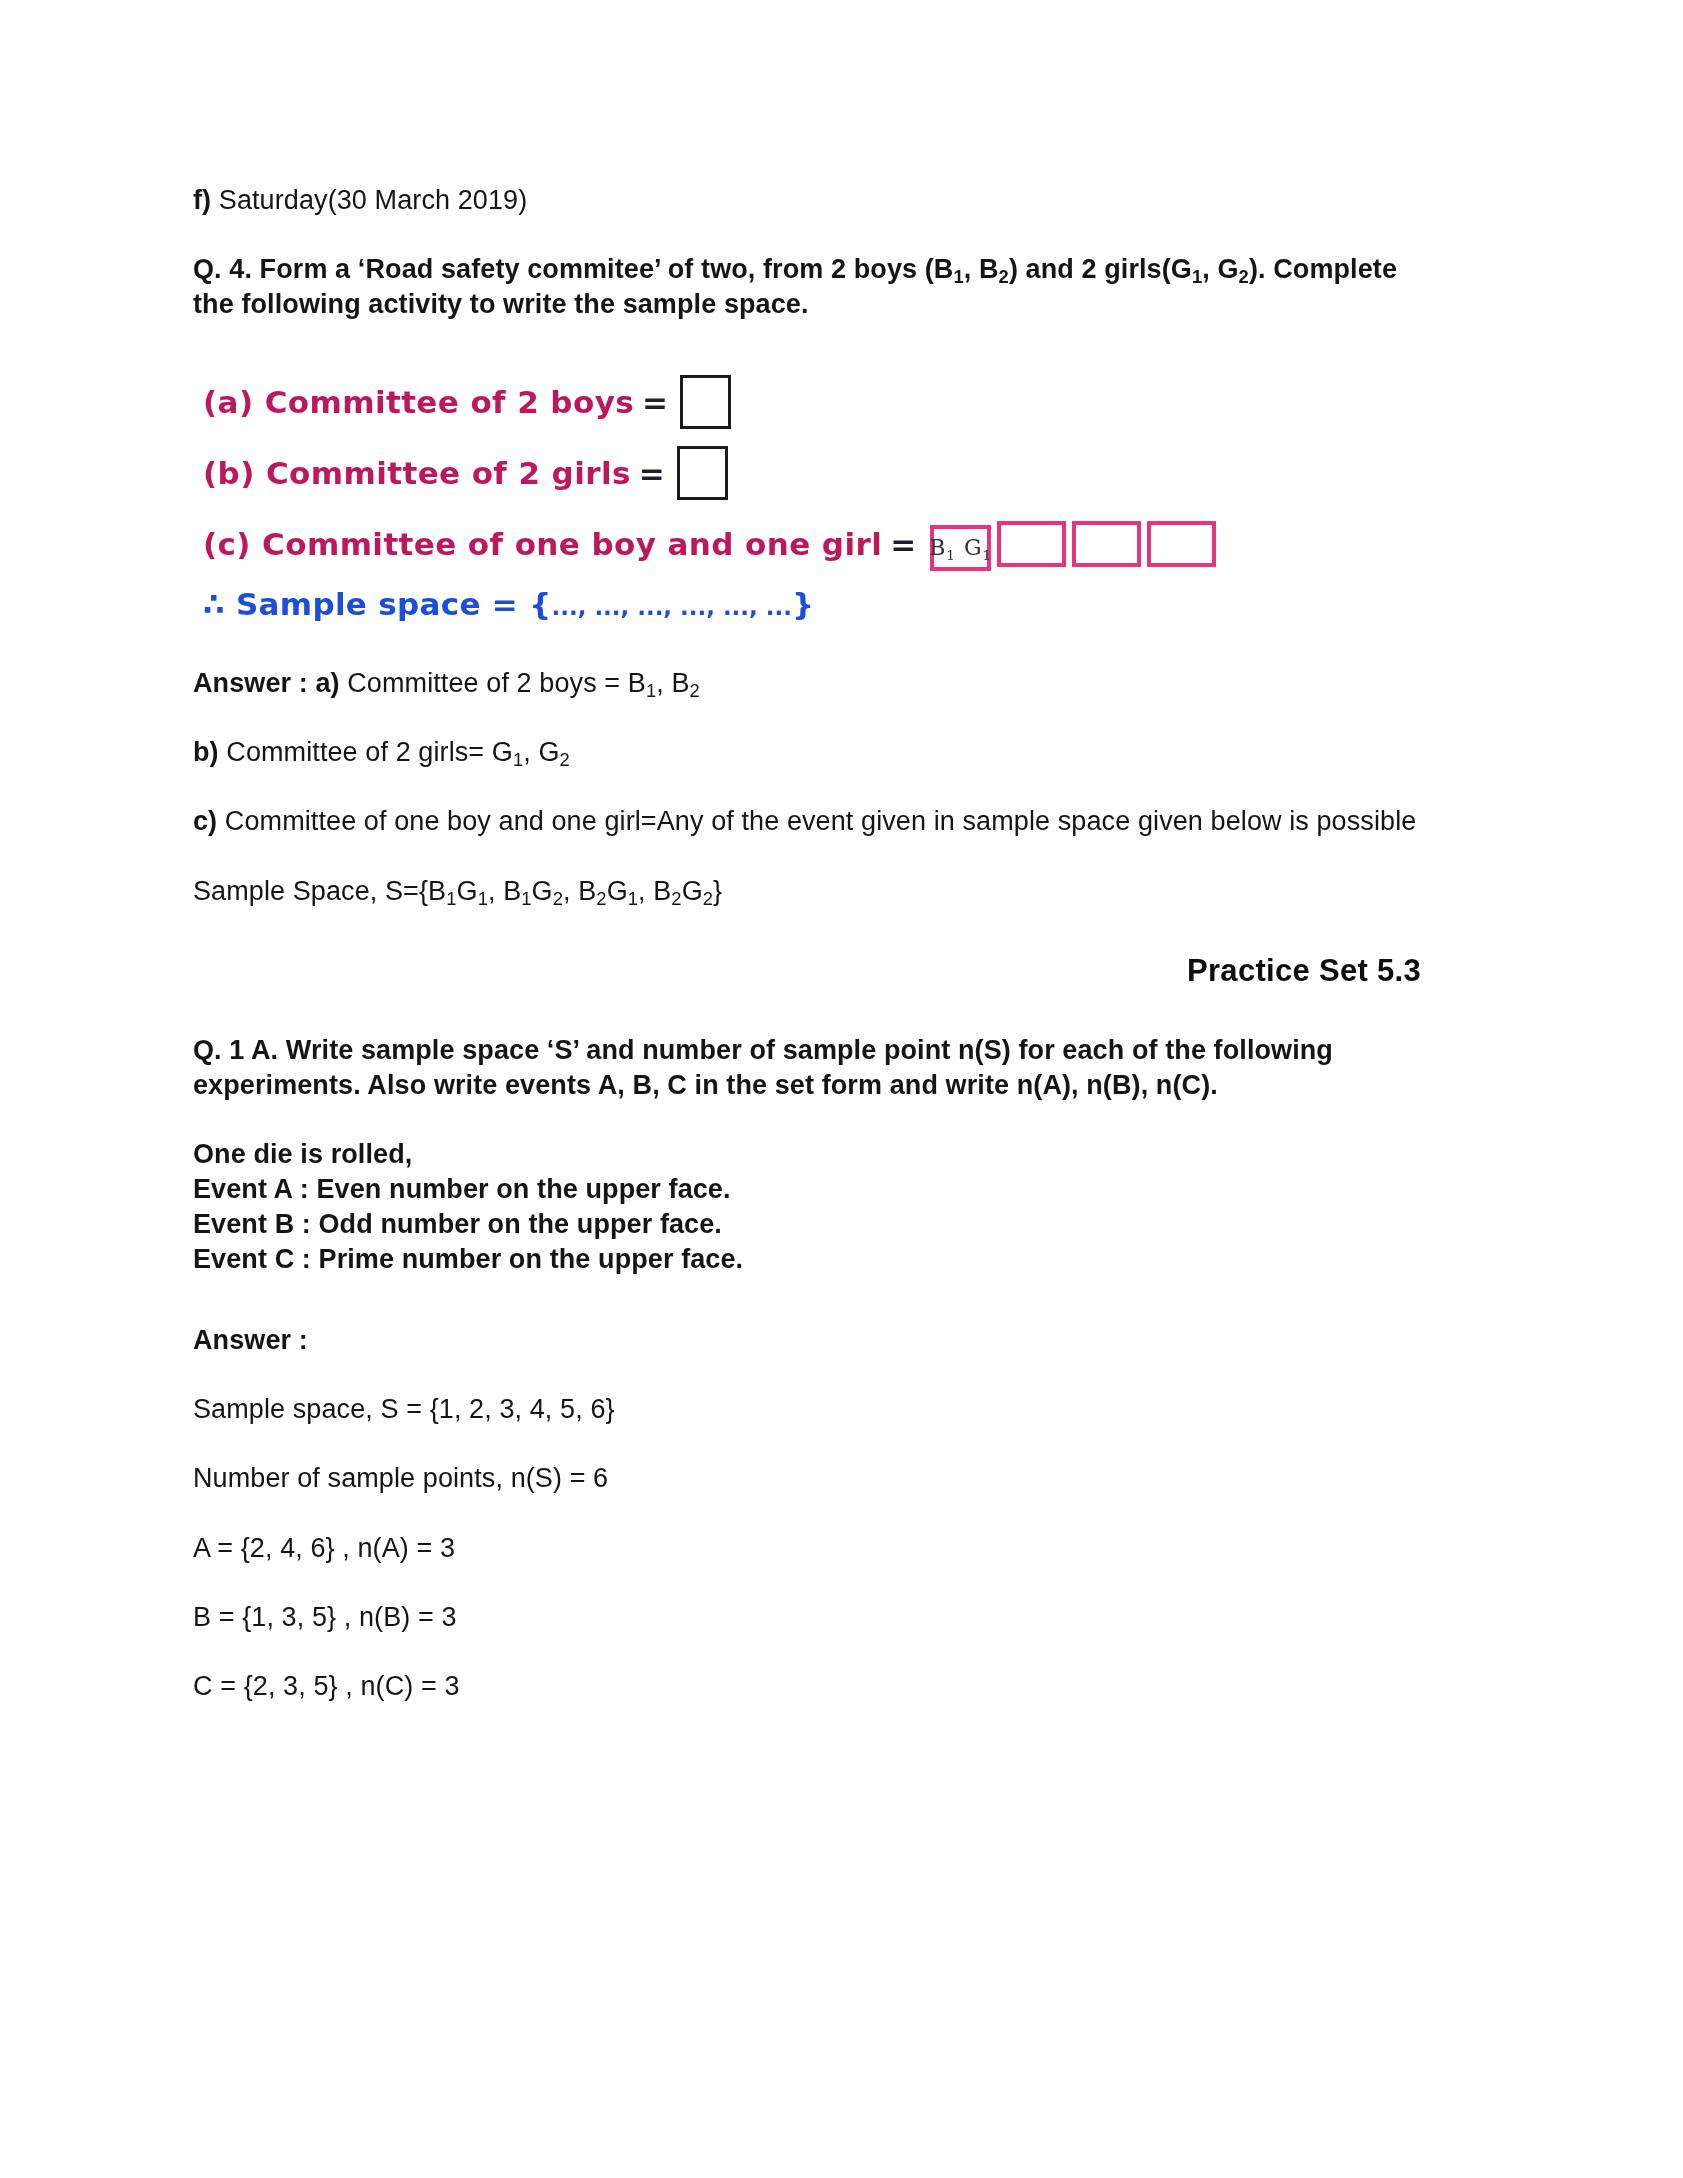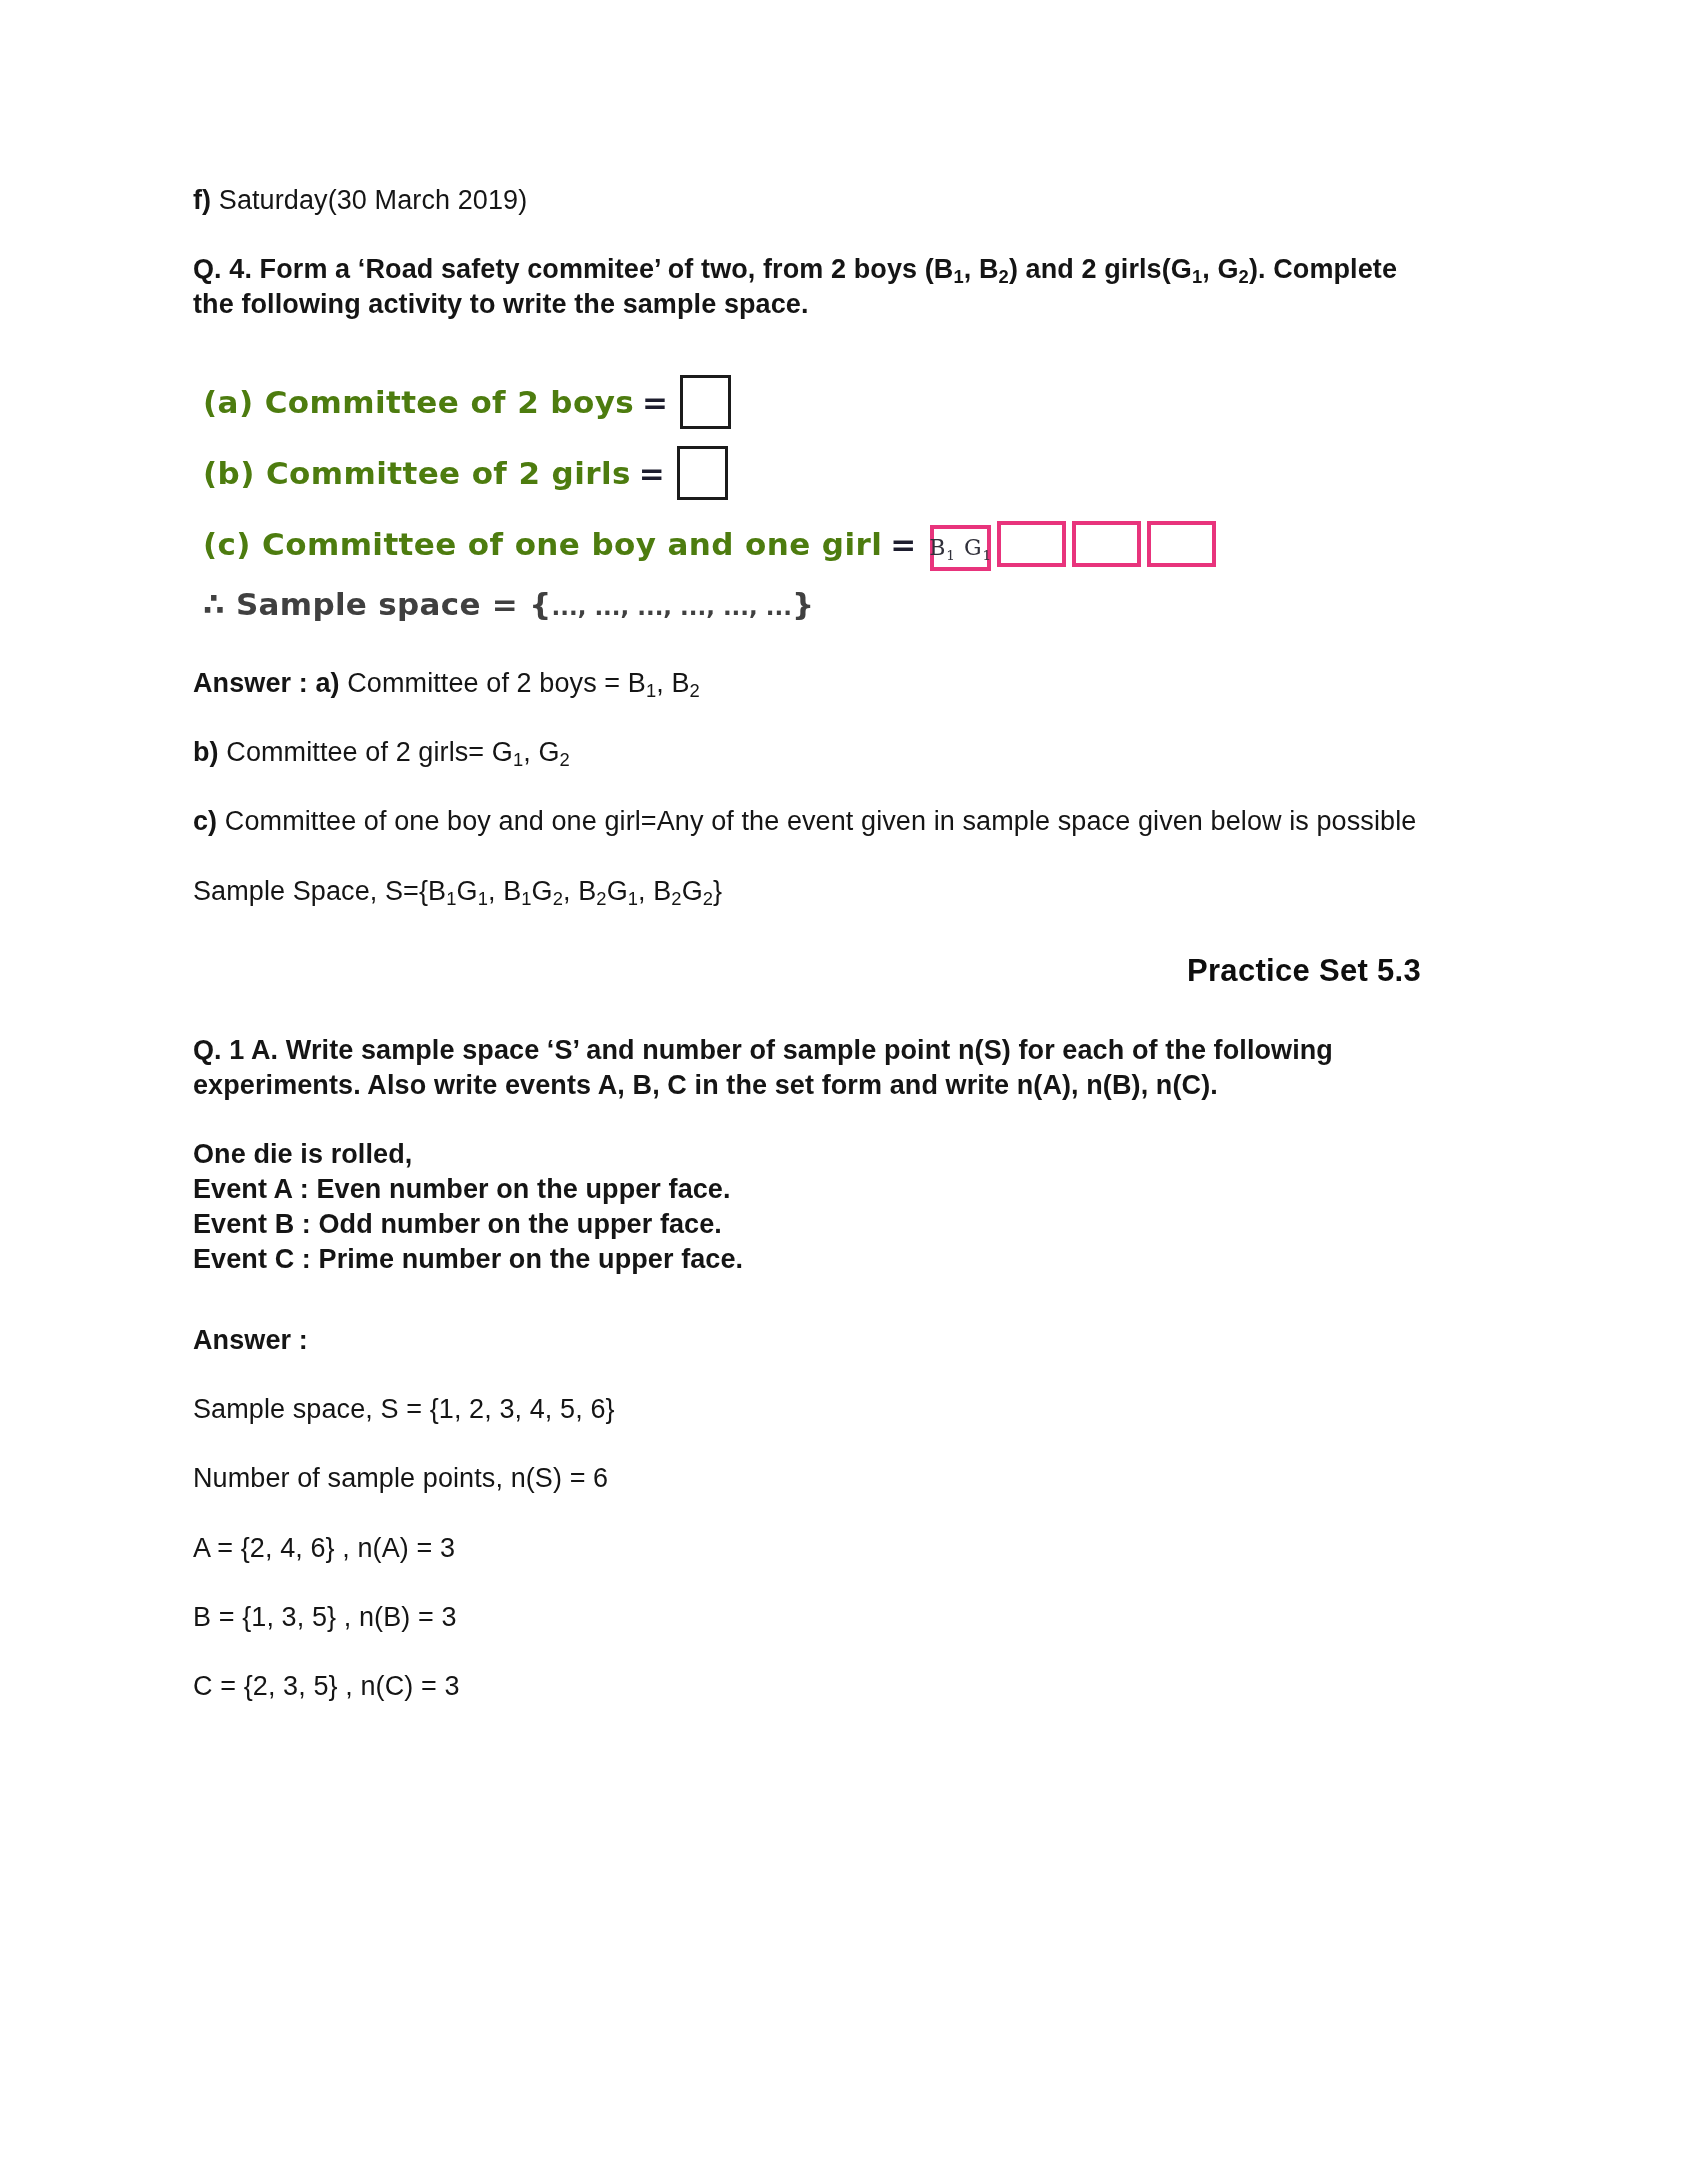--- a/index.html
+++ b/index.html
@@ -61,21 +61,21 @@
   .activity-row {
     display: flex;
     align-items: center;
     margin-bottom: 14px;
     min-height: 57px;
   }
   .activity-label {
     font-family: "DejaVu Sans", sans-serif;
     font-size: 31px;
     font-weight: bold;
-    color: #4d7c0f;
+    color: #be185d;
     letter-spacing: 0.4px;
     white-space: nowrap;
   }
   .eq {
     font-family: "DejaVu Sans", sans-serif;
     font-size: 31px;
     font-weight: bold;
     color: #1d1d2e;
     margin: 0 8px 0 8px;
   }
@@ -108,21 +108,21 @@
     margin-top: 8px;
   }
   .pink-box sub {
     font-size: 0.62em;
     vertical-align: -0.35em;
   }
   .samplespace-line {
     font-family: "DejaVu Sans", sans-serif;
     font-size: 31px;
     font-weight: bold;
-    color: #404040;
+    color: #1d4ed8;
     letter-spacing: 0.3px;
     margin-top: 6px;
     white-space: nowrap;
   }
   .dots {
     font-size: 0.74em;
     letter-spacing: 0px;
   }
 
   

